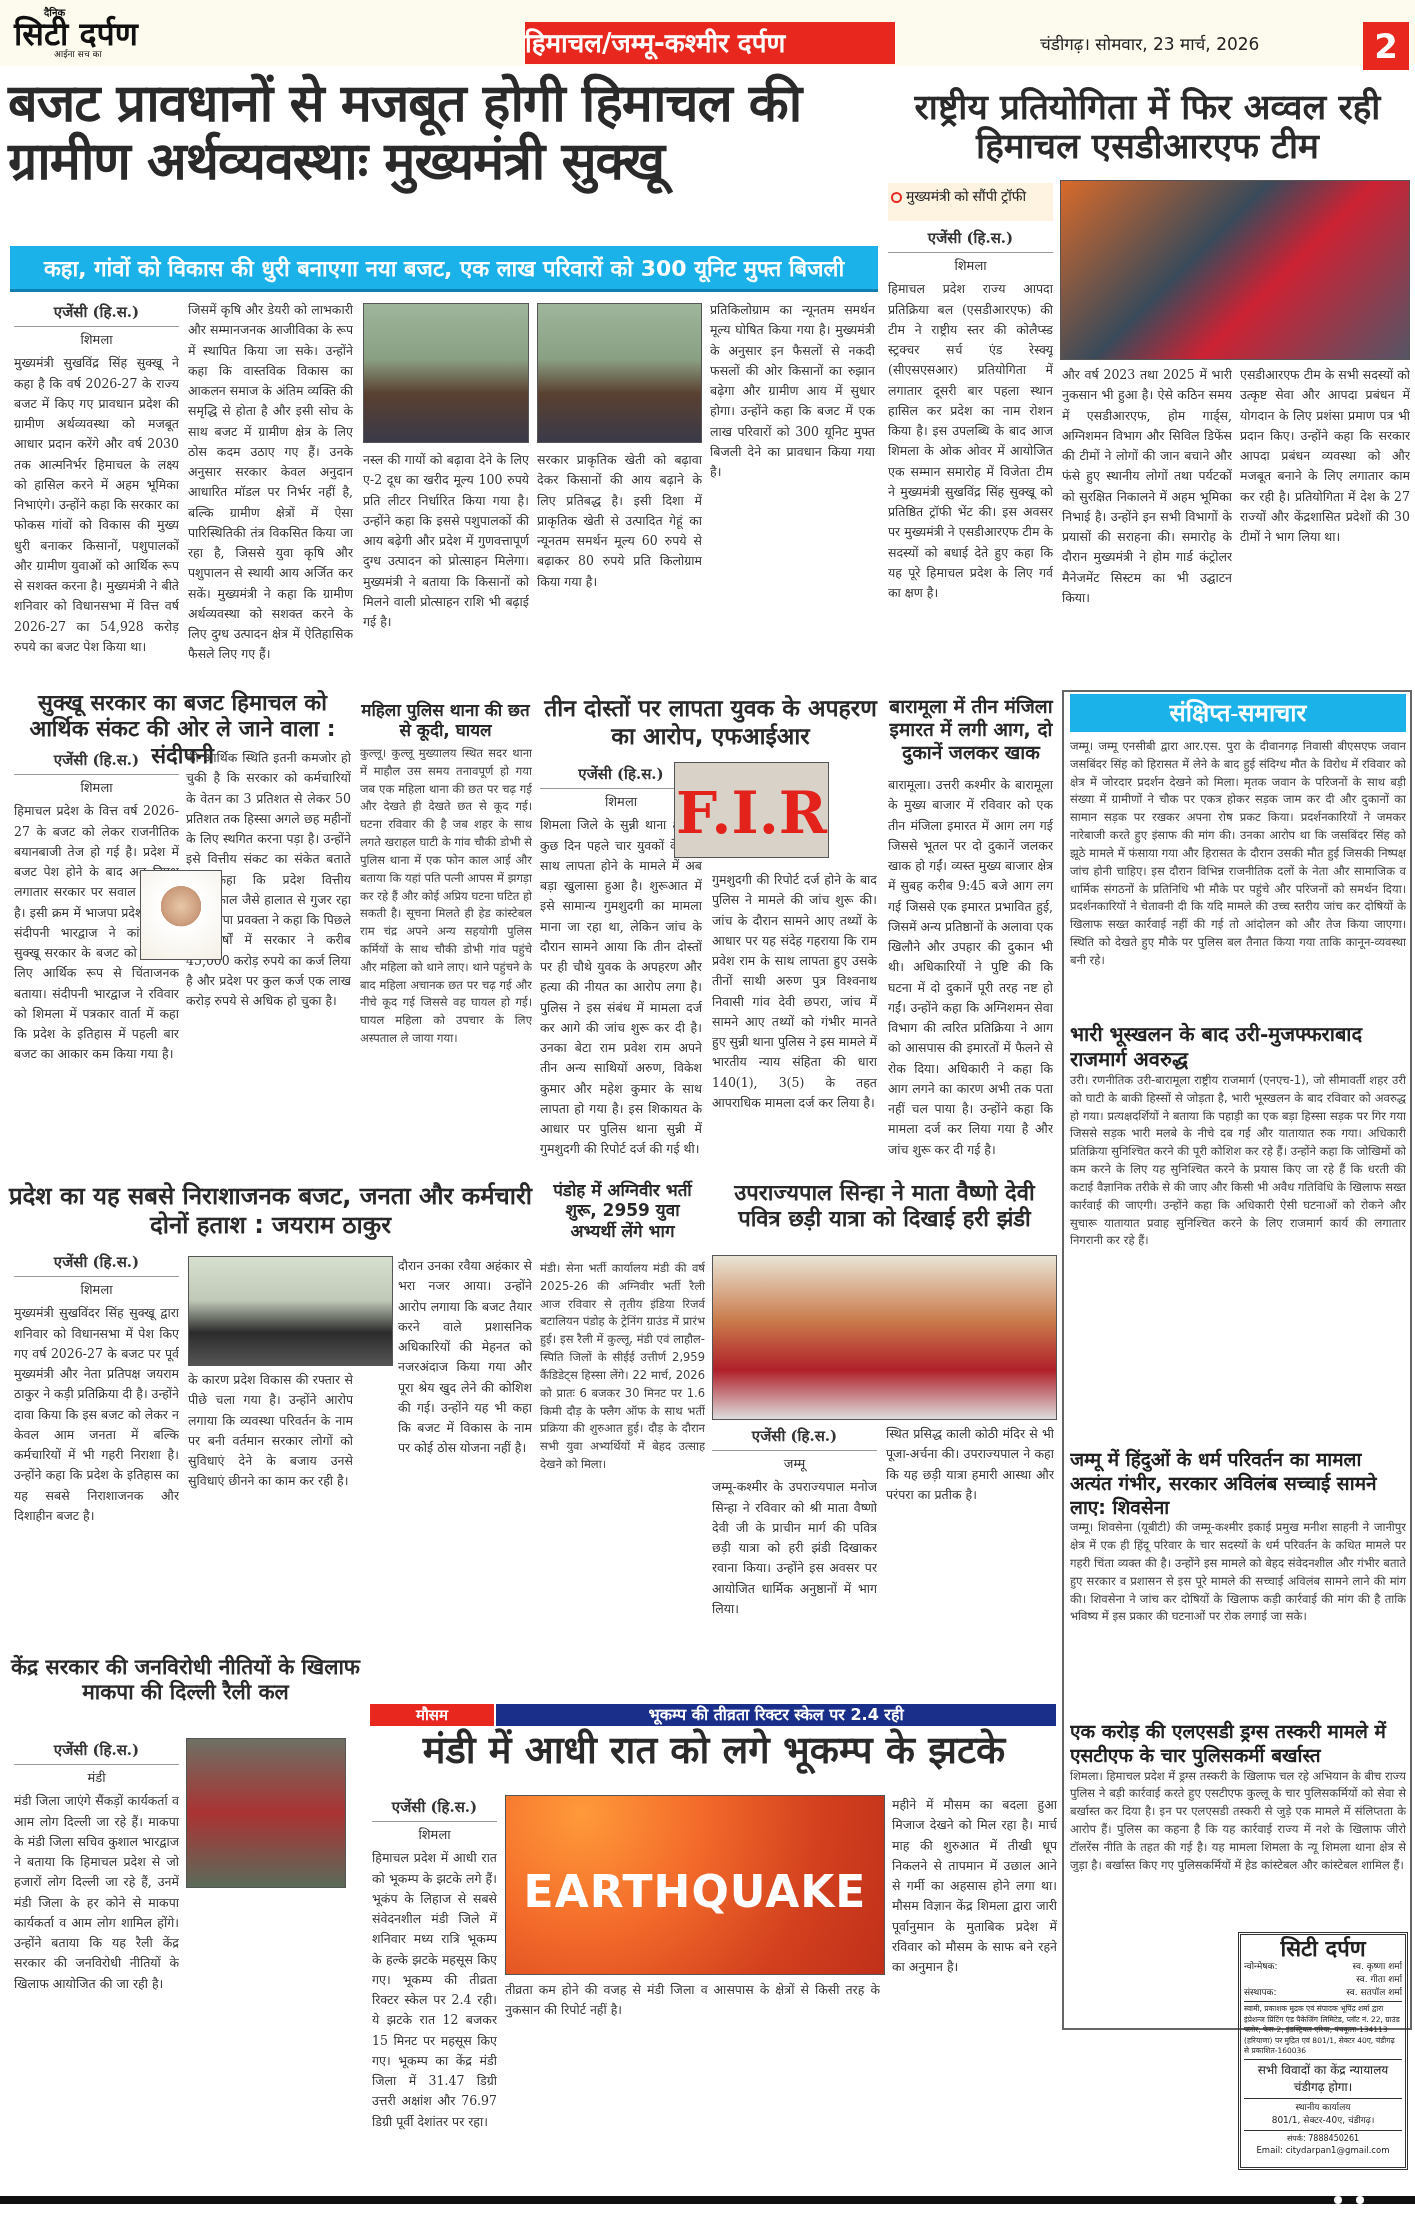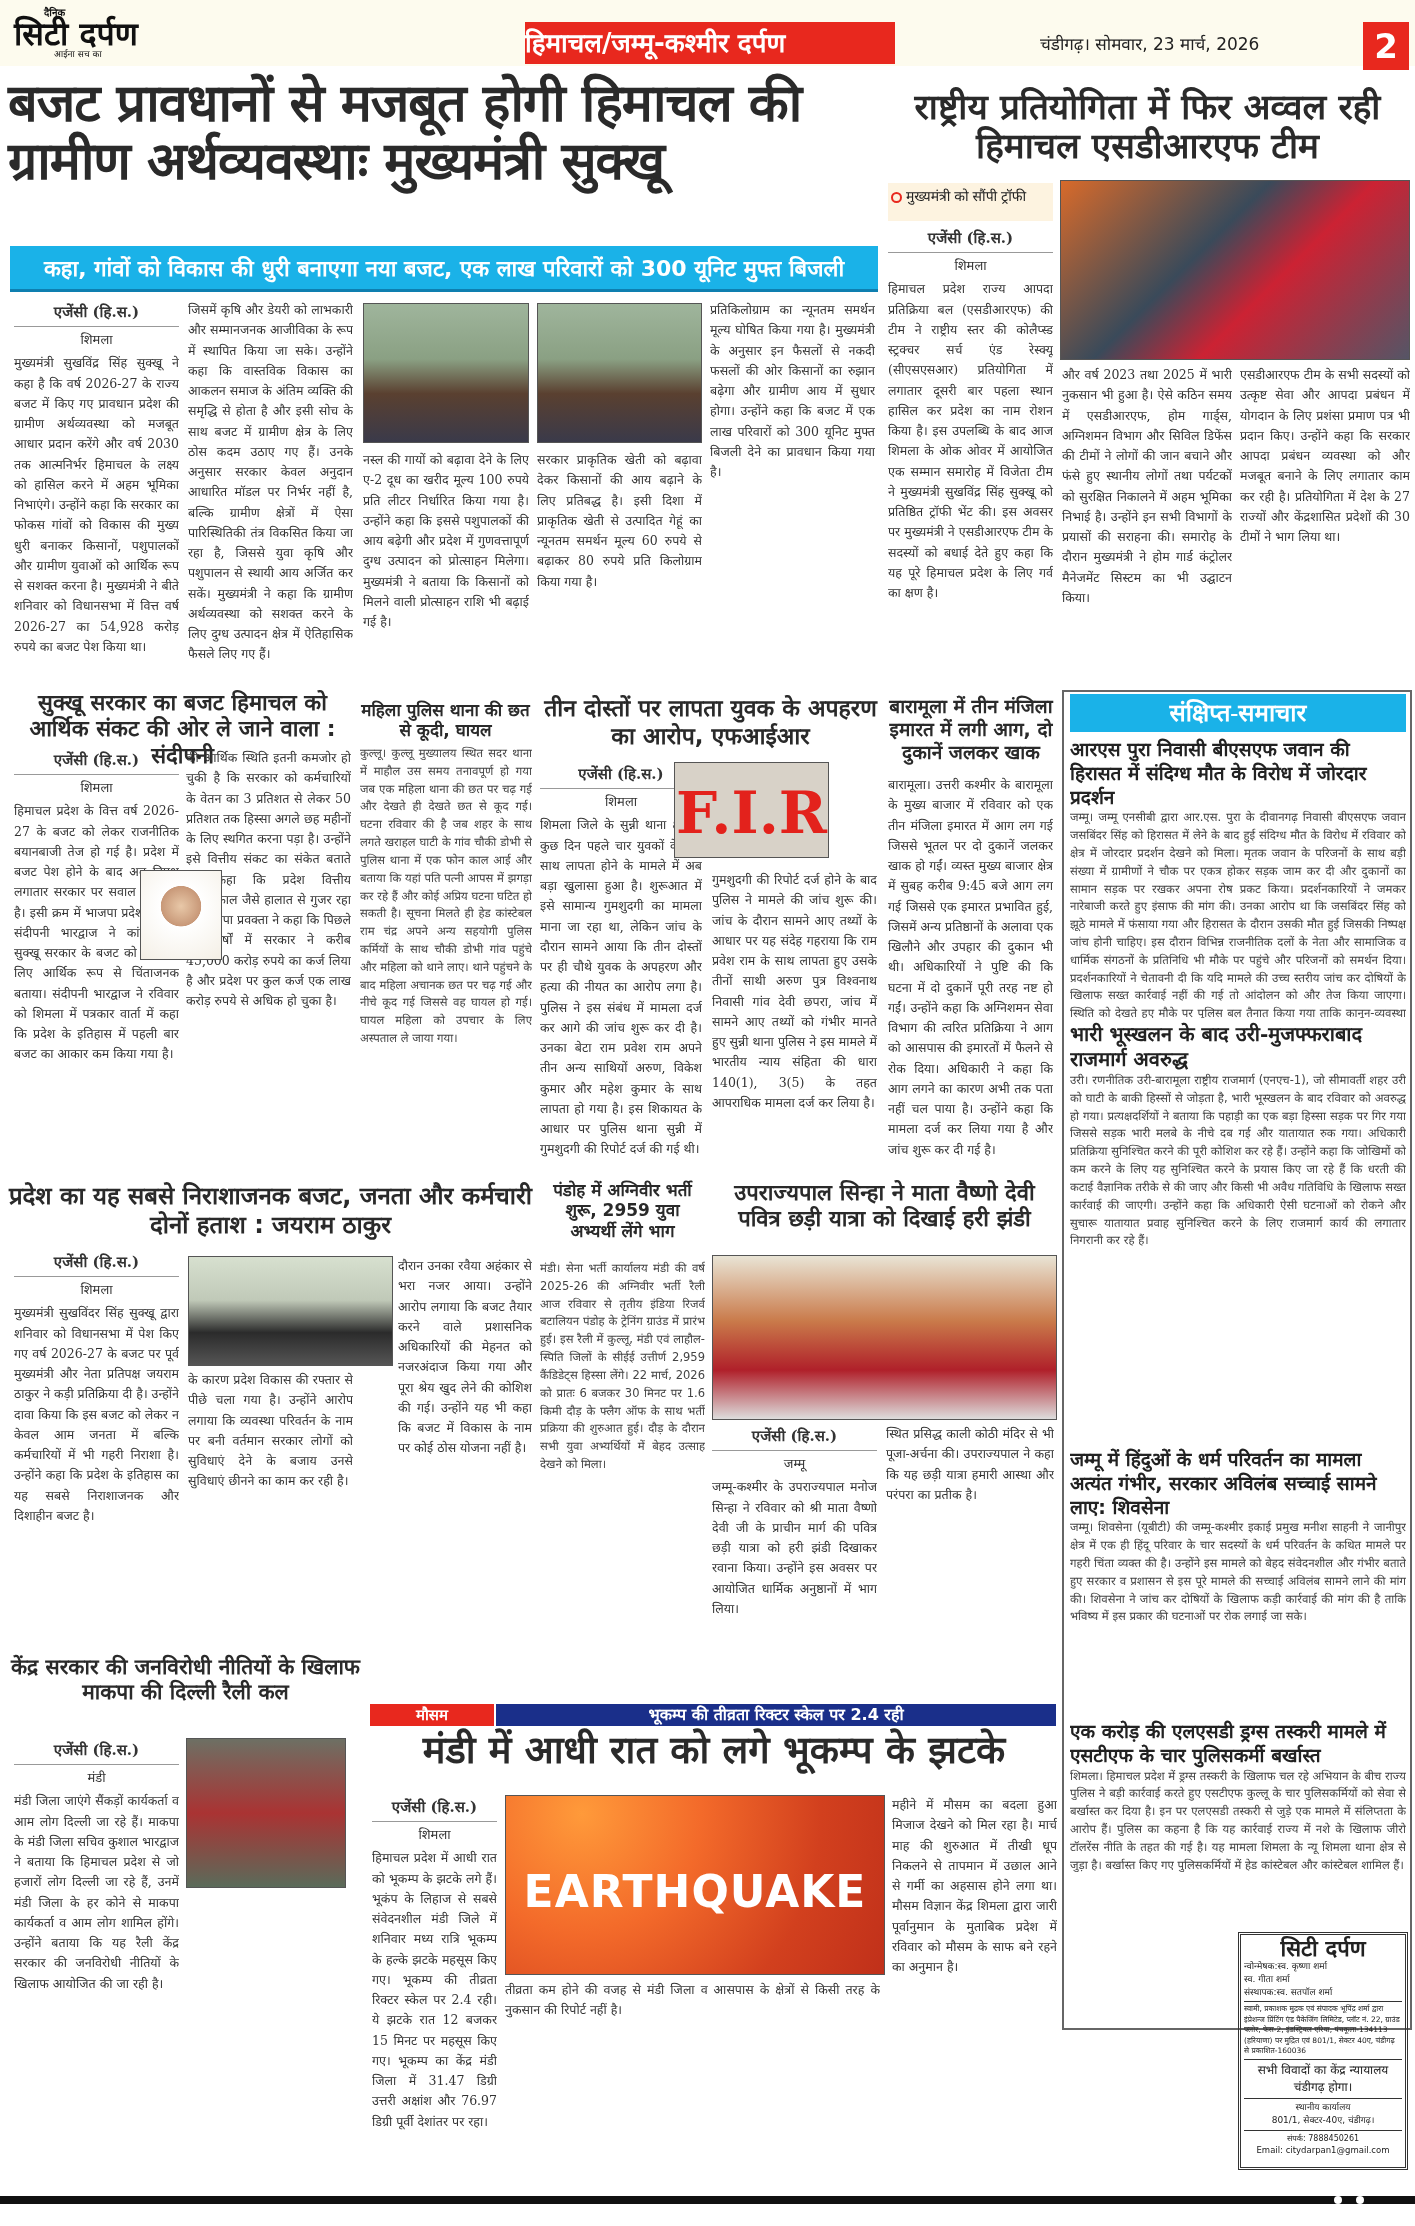--- a/index.html
+++ b/index.html
@@ -29,21 +29,21 @@
 .ph-person{background:radial-gradient(circle at 50% 40%,#e8c8a8 0%,#c89878 30%,#fff 31%,#f4efe5 100%)}
 .h2{font-family:"DejaVu Sans",sans-serif;font-weight:bold;color:#2a2a2a;line-height:1.2;text-align:center}
 .brief-box{left:1062px;top:690px;width:350px;height:1340px;border:2px solid #666}
 .brief-head{left:1070px;top:694px;width:336px;height:38px;background:#1ab2e8;color:#fff;font-family:Liberation Serif, serif;font-weight:bold;font-size:24px;text-align:center;line-height:38px}
 .bh{font-family:"DejaVu Sans",sans-serif;font-weight:bold;font-size:19px;line-height:1.25;color:#222;text-align:left}
 .bt{font-family:"DejaVu Sans",sans-serif;font-size:11.5px;line-height:1.55;color:#444;text-align:justify}
 .mausam{left:370px;top:1704px;width:124px;height:22px;background:#e8281e;color:#fff;font-family:"DejaVu Sans",sans-serif;font-weight:bold;text-align:center;font-size:15px;line-height:22px}
 .quakedeck{left:496px;top:1704px;width:560px;height:22px;background:#1a2f8a;color:#fff;font-family:"DejaVu Sans",sans-serif;font-weight:bold;text-align:center;font-size:16px;line-height:22px}
 .imprint{left:1238px;top:1932px;width:170px;height:238px;border:3px double #333;font-size:9px;font-family:"DejaVu Sans",sans-serif;padding:3px;line-height:1.45}
 .imp-logo{font-weight:bold;font-size:22px;text-align:center;line-height:1}
-.imp-row{display:flex;}
+.imp-row{display:flex;justify-content:space-between}
 .imp-hr{border-top:1px solid #333;margin:2px 0}
 .footer-bar{left:0;top:2196px;width:1415px;height:8px;background:#111}
 .dot{top:2196px;width:8px;height:8px;border-radius:50%;background:#fff}
 .circle-bullet{display:inline-block;width:11px;height:11px;border:2px solid #e8281e;border-radius:50%;margin-right:4px;vertical-align:middle}
 .highlight-box{background:#fdf3e0}
 </style>
 </head>
 <body>
 
 <div class="abs masthead"></div>
@@ -105,21 +105,20 @@
 <div class="abs photo ph-fir" style="left:674px;top:762px;width:155px;height:96px">F.I.R</div>
 <div class="abs col" style="left:712px;top:870px;width:165px;height:330px;overflow:hidden">गुमशुदगी की रिपोर्ट दर्ज होने के बाद पुलिस ने मामले की जांच शुरू की। जांच के दौरान सामने आए तथ्यों के आधार पर यह संदेह गहराया कि राम प्रवेश राम के साथ लापता हुए उसके तीनों साथी अरुण पुत्र विश्वनाथ निवासी गांव देवी छपरा, जांच में सामने आए तथ्यों को गंभीर मानते हुए सुन्नी थाना पुलिस ने इस मामले में भारतीय न्याय संहिता की धारा 140(1), 3(5) के तहत आपराधिक मामला दर्ज कर लिया है।</div>
 
 <div class="abs h2" style="left:886px;top:695px;width:170px;font-size:19px">बारामूला में तीन मंजिला इमारत में लगी आग, दो दुकानें जलकर खाक</div>
 <div class="abs col" style="left:888px;top:775px;width:165px;height:430px;overflow:hidden">बारामूला। उत्तरी कश्मीर के बारामूला के मुख्य बाजार में रविवार को एक तीन मंजिला इमारत में आग लग गई जिससे भूतल पर दो दुकानें जलकर खाक हो गईं। व्यस्त मुख्य बाजार क्षेत्र में सुबह करीब 9:45 बजे आग लग गई जिससे एक इमारत प्रभावित हुई, जिसमें अन्य प्रतिष्ठानों के अलावा एक खिलौने और उपहार की दुकान भी थी। अधिकारियों ने पुष्टि की कि घटना में दो दुकानें पूरी तरह नष्ट हो गईं। उन्होंने कहा कि अग्निशमन सेवा विभाग की त्वरित प्रतिक्रिया ने आग को आसपास की इमारतों में फैलने से रोक दिया। अधिकारी ने कहा कि आग लगने का कारण अभी तक पता नहीं चल पाया है। उन्होंने कहा कि मामला दर्ज कर लिया गया है और जांच शुरू कर दी गई है।</div>
 
 <div class="abs brief-box"></div>
 <div class="abs brief-head">संक्षिप्त-समाचार</div>
 
 <div class="abs" style="left:1070px;top:738px;width:336px;height:280px;overflow:hidden">
-  <div class="bh">आरएस पुरा निवासी बीएसएफ जवान की हिरासत में संदिग्ध मौत के विरोध में जोरदार प्रदर्शन</div>
   <div class="bt">जम्मू। जम्मू एनसीबी द्वारा आर.एस. पुरा के दीवानगढ़ निवासी बीएसएफ जवान जसबिंदर सिंह को हिरासत में लेने के बाद हुई संदिग्ध मौत के विरोध में रविवार को क्षेत्र में जोरदार प्रदर्शन देखने को मिला। मृतक जवान के परिजनों के साथ बड़ी संख्या में ग्रामीणों ने चौक पर एकत्र होकर सड़क जाम कर दी और दुकानों का सामान सड़क पर रखकर अपना रोष प्रकट किया। प्रदर्शनकारियों ने जमकर नारेबाजी करते हुए इंसाफ की मांग की। उनका आरोप था कि जसबिंदर सिंह को झूठे मामले में फंसाया गया और हिरासत के दौरान उसकी मौत हुई जिसकी निष्पक्ष जांच होनी चाहिए। इस दौरान विभिन्न राजनीतिक दलों के नेता और सामाजिक व धार्मिक संगठनों के प्रतिनिधि भी मौके पर पहुंचे और परिजनों को समर्थन दिया। प्रदर्शनकारियों ने चेतावनी दी कि यदि मामले की उच्च स्तरीय जांच कर दोषियों के खिलाफ सख्त कार्रवाई नहीं की गई तो आंदोलन को और तेज किया जाएगा। स्थिति को देखते हुए मौके पर पुलिस बल तैनात किया गया ताकि कानून-व्यवस्था बनी रहे।</div>
 </div>
 <div class="abs" style="left:1070px;top:1022px;width:336px;height:425px;overflow:hidden">
   <div class="bh" style="font-size:20px">भारी भूस्खलन के बाद उरी-मुजफ्फराबाद राजमार्ग अवरुद्ध</div>
   <div class="bt">उरी। रणनीतिक उरी-बारामूला राष्ट्रीय राजमार्ग (एनएच-1), जो सीमावर्ती शहर उरी को घाटी के बाकी हिस्सों से जोड़ता है, भारी भूस्खलन के बाद रविवार को अवरुद्ध हो गया। प्रत्यक्षदर्शियों ने बताया कि पहाड़ी का एक बड़ा हिस्सा सड़क पर गिर गया जिससे सड़क भारी मलबे के नीचे दब गई और यातायात रुक गया। अधिकारी प्रतिक्रिया सुनिश्चित करने की पूरी कोशिश कर रहे हैं। उन्होंने कहा कि जोखिमों को कम करने के लिए यह सुनिश्चित करने के प्रयास किए जा रहे हैं कि धरती की कटाई वैज्ञानिक तरीके से की जाए और किसी भी अवैध गतिविधि के खिलाफ सख्त कार्रवाई की जाएगी। उन्होंने कहा कि अधिकारी ऐसी घटनाओं को रोकने और सुचारू यातायात प्रवाह सुनिश्चित करने के लिए राजमार्ग कार्य की लगातार निगरानी कर रहे हैं।</div>
 </div>
 <div class="abs" style="left:1070px;top:1448px;width:336px;height:270px;overflow:hidden">
   <div class="bh">जम्मू में हिंदुओं के धर्म परिवर्तन का मामला अत्यंत गंभीर, सरकार अविलंब सच्चाई सामने लाए: शिवसेना</div>
   <div class="bt">जम्मू। शिवसेना (यूबीटी) की जम्मू-कश्मीर इकाई प्रमुख मनीश साहनी ने जानीपुर क्षेत्र में एक ही हिंदू परिवार के चार सदस्यों के धर्म परिवर्तन के कथित मामले पर गहरी चिंता व्यक्त की है। उन्होंने इस मामले को बेहद संवेदनशील और गंभीर बताते हुए सरकार व प्रशासन से इस पूरे मामले की सच्चाई अविलंब सामने लाने की मांग की। शिवसेना ने जांच कर दोषियों के खिलाफ कड़ी कार्रवाई की मांग की है ताकि भविष्य में इस प्रकार की घटनाओं पर रोक लगाई जा सके।</div>
 </div>

